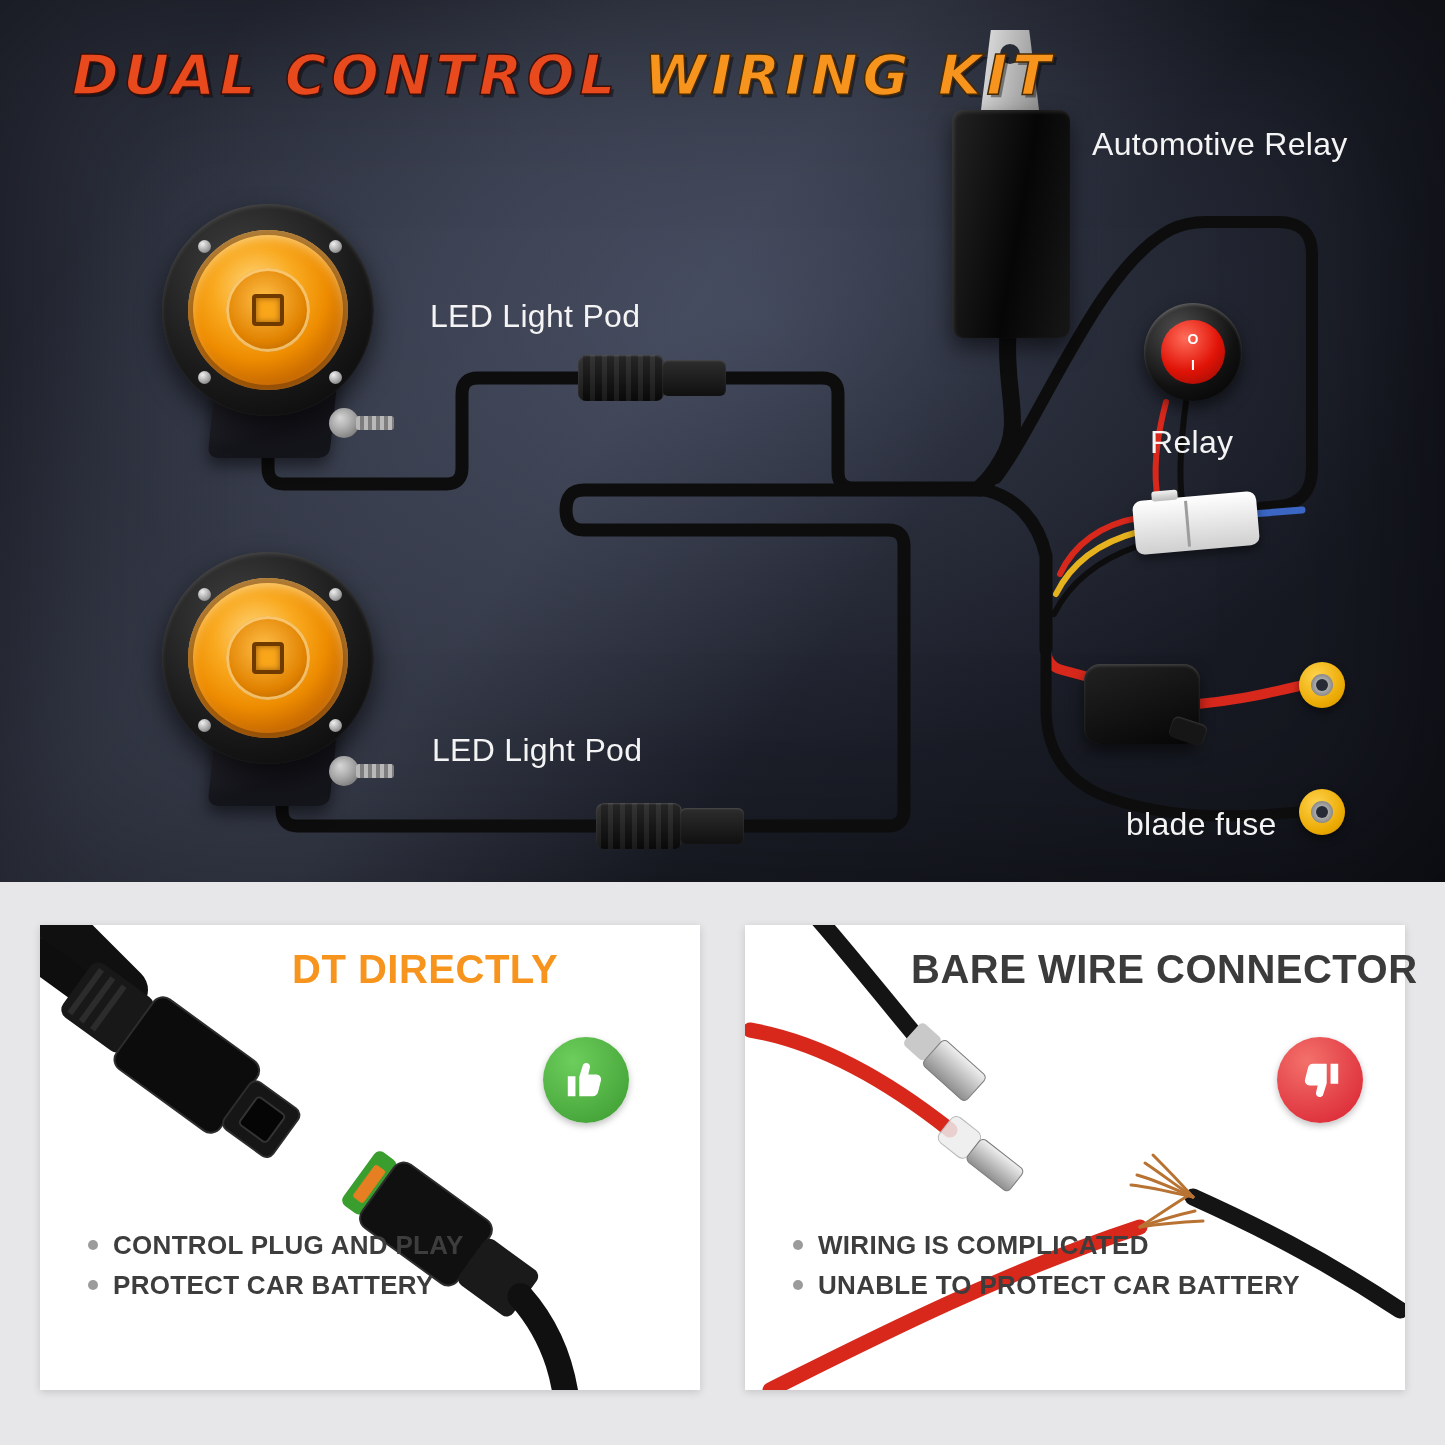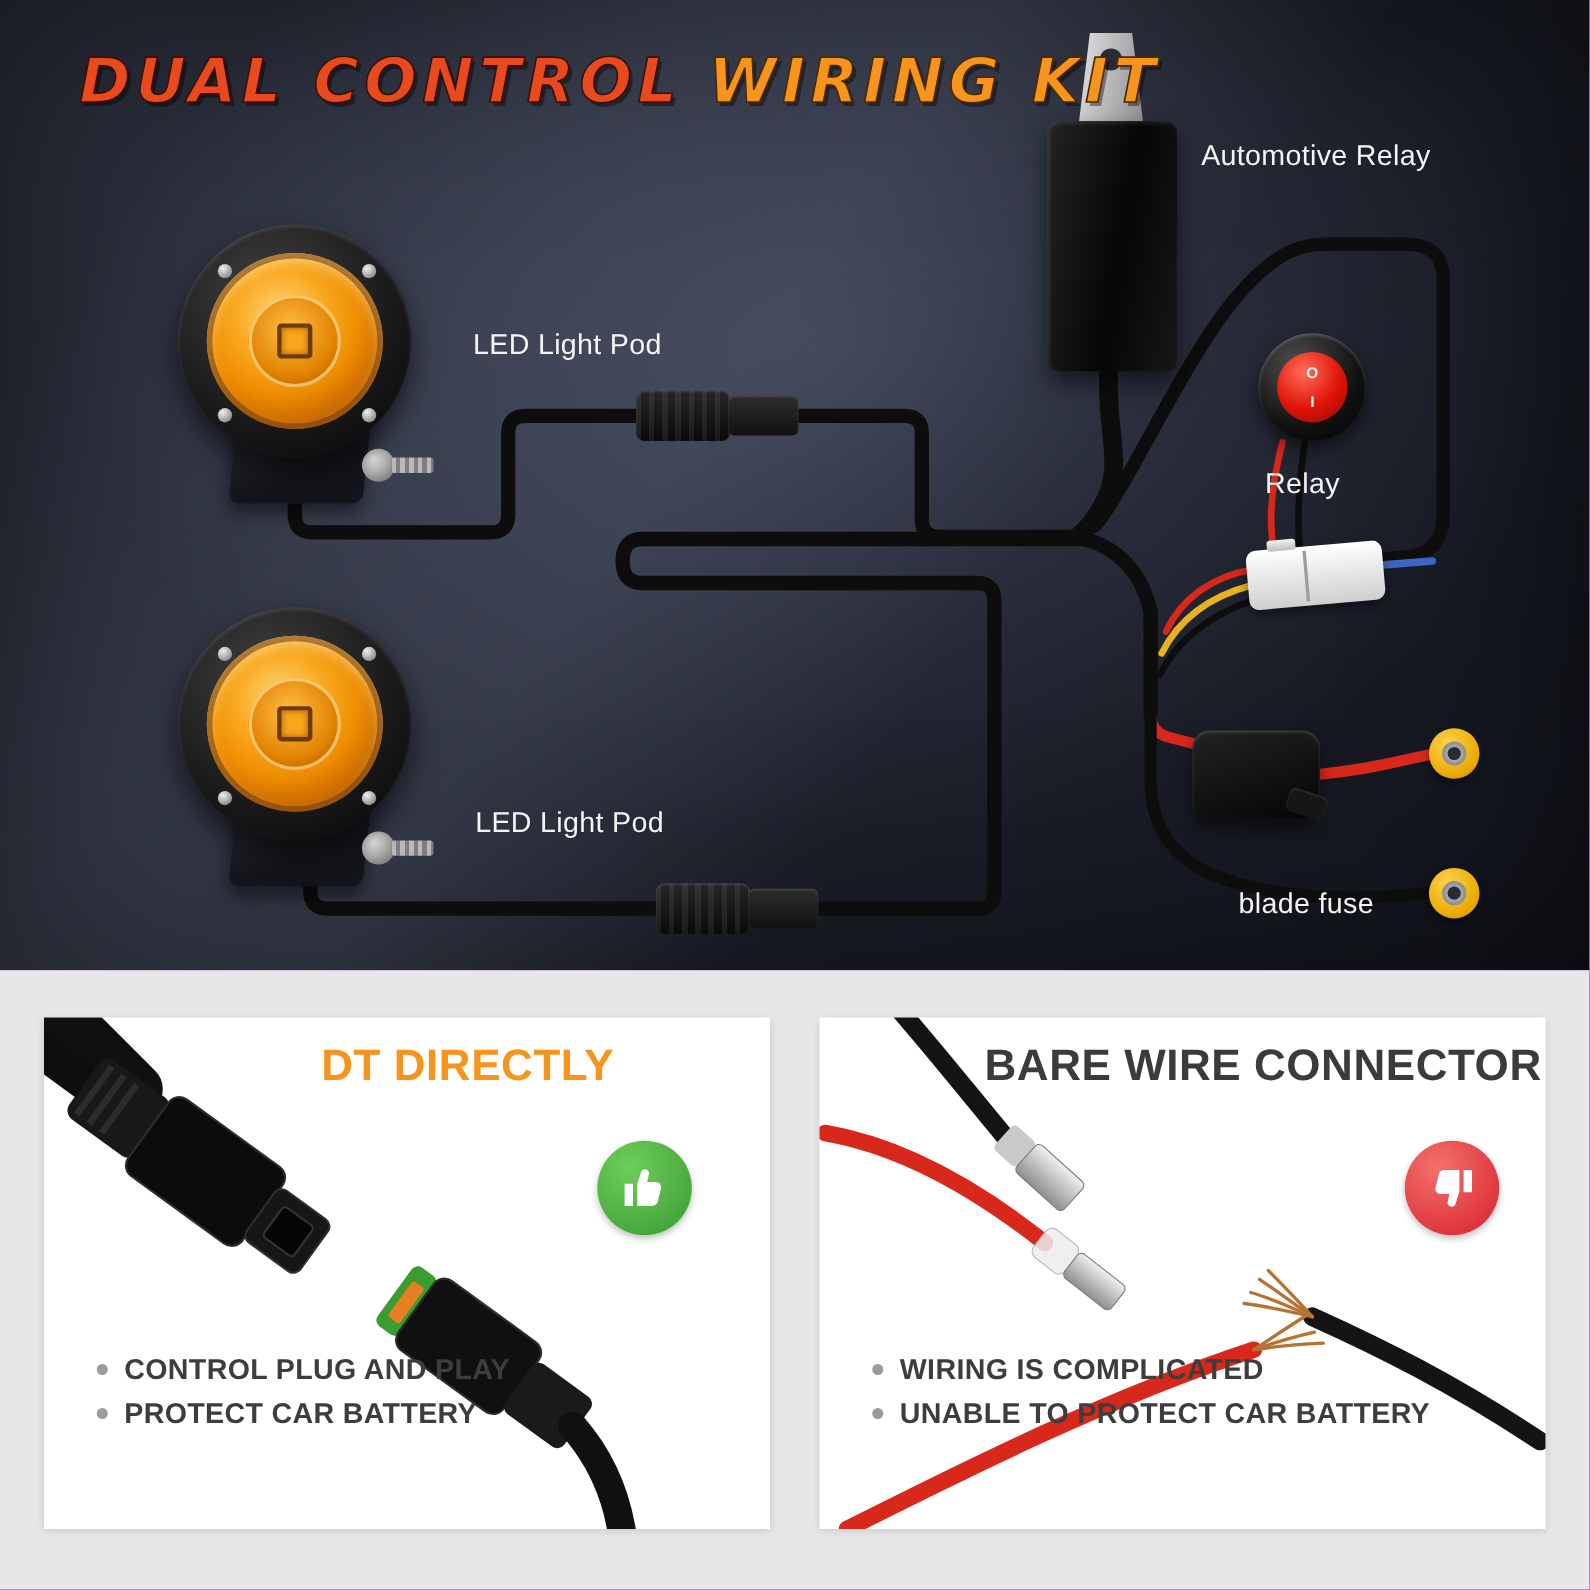--- a/index.html
+++ b/index.html
@@ -1,35 +1,35 @@
 <!DOCTYPE html>
 <html style="--title-red: #e84a1e; --accent-orange: #f7941d; --good-green: #3c9a30; --bad-red: #d81f2e; --lens-amber: #f6a21a; --wire-red: #d8281c; --ring-yellow: #efb400; --label-white: #f4f4f4;"><head>
 <meta charset="utf-8">
 <style>
   html,body{margin:0;padding:0;background:#cfcfd2;}
-  .stage{position:relative;width:1445px;height:1445px;overflow:hidden;background:#6d28d9;
+  .stage{position:relative;width:1445px;height:1445px;overflow:hidden;background:#c4b5fd;
          font-family:"Liberation Sans",sans-serif;}
 
   
   .hero{position:absolute;left:0;top:0;width:1445px;height:882px;
     background:
       radial-gradient(ellipse 950px 620px at 52% 36%, rgba(96,106,134,.38), rgba(0,0,0,0) 72%),
       linear-gradient(118deg,#2c303d 0%,#262a36 35%,#1c1f29 62%,#13151d 100%);
     box-shadow:inset 0 0 190px rgba(0,0,0,.55);}
   .hero::before{content:"";position:absolute;inset:0;
     background:linear-gradient(125deg,transparent 12%,rgba(150,160,190,.10) 30%,rgba(150,160,190,.14) 44%,transparent 62%);}
 
   .hero-title{position:absolute;left:72px;top:42px;font-family:"DejaVu Sans",sans-serif;
     font-style:italic;font-weight:bold;font-size:56px;letter-spacing:5px;white-space:nowrap;z-index:30;}
   .hero-title .p1{color:var(--title-red,#e84a1e);-webkit-text-stroke:1.5px #3c100a;
     text-shadow:3px 3px 0 rgba(0,0,0,.4);}
   .hero-title .p2{color:var(--accent-orange,#f7941d);-webkit-text-stroke:1.5px #4a2a00;
     margin-left:24px;text-shadow:3px 3px 0 rgba(0,0,0,.4);}
 
-  .lbl{position:absolute;color:var(--label-white,#f4f4f4);font-size:26px;z-index:25;letter-spacing:.3px;}
+  .lbl{position:absolute;color:var(--label-white,#f4f4f4);font-size:32px;z-index:25;letter-spacing:.3px;}
 
   
   .wires{position:absolute;left:0;top:0;width:1445px;height:882px;z-index:5;}
   .wires path{fill:none;stroke-linecap:round;stroke-linejoin:round;}
   .w-blk{stroke:#0d0d0d;} .w-red{stroke:var(--wire-red,#d8281c);}
   .w-yel{stroke:#e6b31e;} .w-blu{stroke:#3b66c4;}
   .t6{stroke-width:6;} .t7{stroke-width:7;} .t10{stroke-width:10;}
   .t11{stroke-width:11;} .t12{stroke-width:12;} .t13{stroke-width:13;} .t17{stroke-width:17;}
 
   
@@ -112,21 +112,21 @@
   #conn-a{left:578px;top:355px;} #conn-b{left:596px;top:803px;}
 
   
   .compare{position:absolute;left:0;top:882px;width:1445px;height:563px;background:#e7e7e9;}
   .card{position:absolute;top:43px;width:660px;height:465px;background:#fff;
     box-shadow:0 2px 8px rgba(0,0,0,.15);}
   #card-dt{left:40px;} #card-bare{left:745px;}
   .card .art{position:absolute;left:0;top:0;width:660px;height:465px;}
   .card-title{position:absolute;margin:0;font-size:40px;font-weight:bold;letter-spacing:.5px;white-space:nowrap;}
   .dt-title{left:252px;top:22px;color:var(--accent-orange,#f47b20);}
-  .bare-title{left:150px;top:22px;color:#3b3b3b;}
+  .bare-title{left:166px;top:22px;color:#3b3b3b;}
   .badge{position:absolute;top:112px;width:86px;height:86px;border-radius:50%;
     display:flex;align-items:center;justify-content:center;box-shadow:0 3px 7px rgba(0,0,0,.25);}
   .badge.good{left:503px;background:radial-gradient(circle at 35% 28%,#6cce5c,var(--good-green,#3c9a30));}
   .badge.bad{left:532px;background:radial-gradient(circle at 35% 28%,#f3716b,var(--bad-red,#d81f2e));}
   .badge svg{width:46px;height:46px;}
   .badge.bad svg{transform:rotate(180deg);}
   .bullets{position:absolute;left:46px;top:300px;list-style:none;margin:0;padding:0;}
   .bullets li{position:relative;padding-left:27px;font-size:26px;font-weight:bold;color:#3d3d3d;
     line-height:40px;letter-spacing:.3px;white-space:nowrap;}
   .bullets li::before{content:"";position:absolute;left:2px;top:15px;width:10px;height:10px;border-radius:50%;

